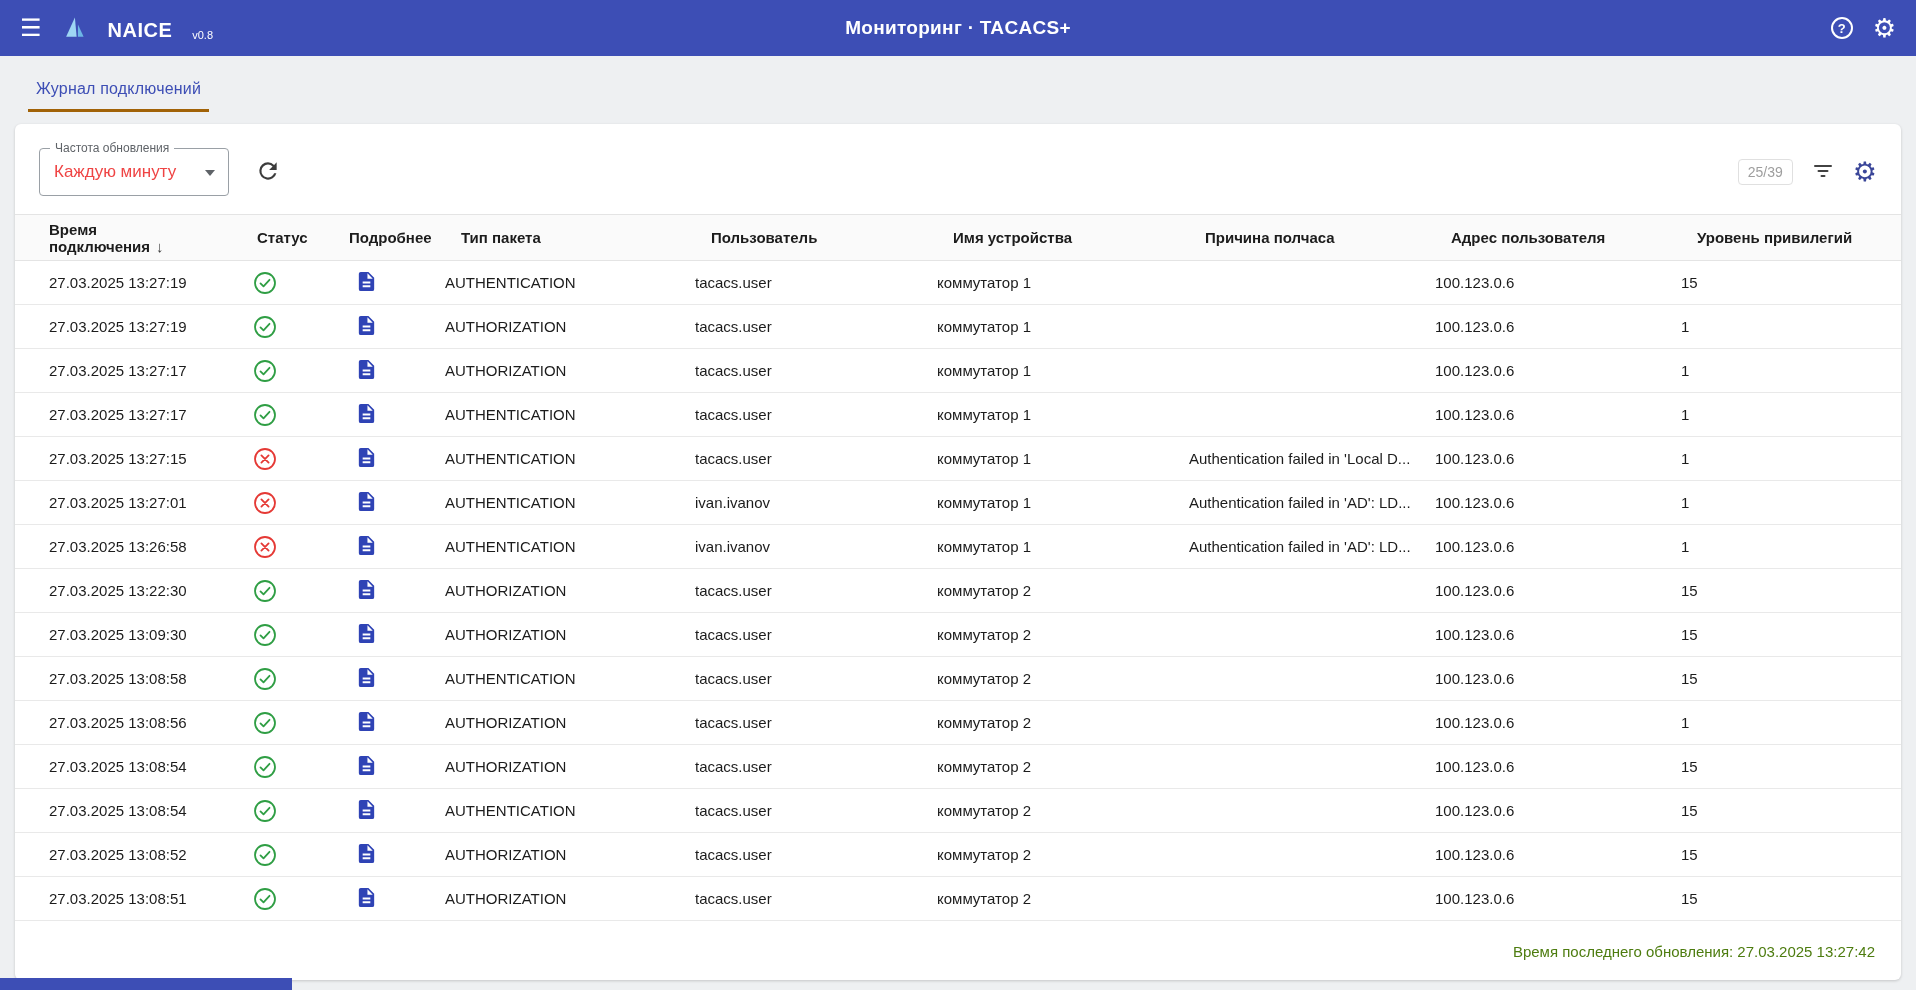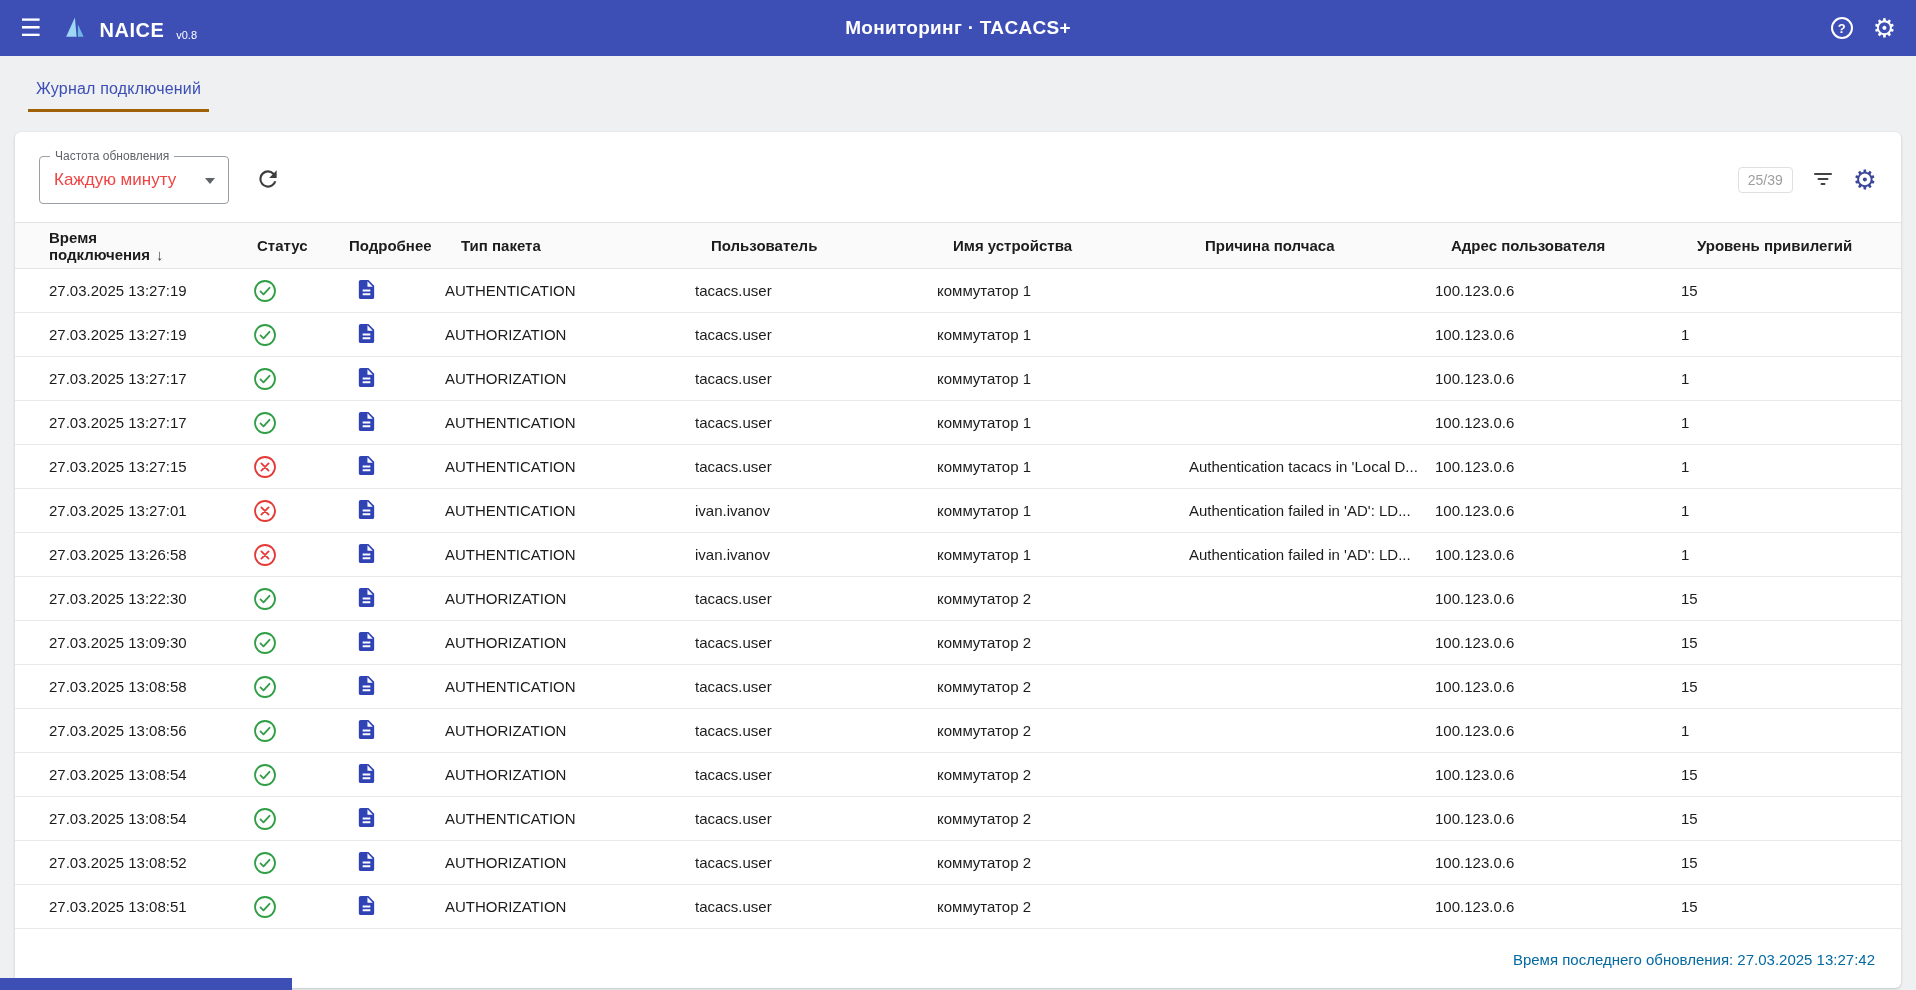--- a/index.html
+++ b/index.html
@@ -10,21 +10,21 @@
     font-family:"Liberation Sans", sans-serif;
     color:#1f1f1f;
   }
 
   
   .app-header {
     height:56px; background:#3d4eb5; color:#fff;
     display:flex; align-items:center; padding:0 20px; position:relative;
   }
   .menu-btn { font-size:24px; line-height:1; cursor:pointer; margin-right:18px; }
-  .logo { display:flex; align-items:flex-end; gap:12px; }
+  .logo { display:flex; align-items:flex-end; gap:20px; }
   .logo svg { display:block; }
   .app-name { font-size:20px; font-weight:700; letter-spacing:.5px; }
   .app-version { font-size:11px; font-weight:400; margin-bottom:1px; }
   .header-title {
     position:absolute; left:50%; transform:translateX(-50%);
     font-size:19px; font-weight:700; letter-spacing:.3px;
   }
   .header-right { margin-left:auto; display:flex; align-items:center; gap:20px; }
   .help-icon {
     width:22px; height:22px; border:2px solid #fff; border-radius:50%;
@@ -36,21 +36,21 @@
   
   .tabbar { padding:14px 28px 0 28px; }
   .tab {
     display:inline-block; padding:10px 8px 11px 8px;
     color:#3d4eb5; font-size:16px; font-weight:500; letter-spacing:.2px;
     border-bottom:3px solid #a16207; cursor:pointer;
   }
 
   
   .card {
-    margin:20px 15px 0 15px; background:#fff; border-radius:6px;
+    margin:12px 15px 0 15px; background:#fff; border-radius:6px;
     box-shadow:0 1px 3px rgba(0,0,0,.18);
     padding-bottom:6px;
   }
 
   
   .toolbar { display:flex; align-items:center; gap:26px; padding:24px 24px 18px 24px; }
   .select-field {
     position:relative; height:48px; min-width:190px;
     border:1px solid #9aa0a6; border-radius:4px; background:#fff;
     display:flex; align-items:center; padding:0 40px 0 14px; cursor:pointer;
@@ -87,21 +87,21 @@
     white-space:nowrap; overflow:hidden; text-overflow:ellipsis;
   }
   th.col-time, td.cell-time { padding-left:34px; }
   .sort-arrow { font-size:15px; color:#424242; margin-left:6px; }
   .status-icon { display:inline-flex; margin-left:12px; vertical-align:middle; }
   .doc-btn { margin-left:22px; }
 
   
   .card-footer {
     text-align:right; padding:22px 26px 14px 26px;
-    font-size:15px; color:#0369a1;
+    font-size:15px; color:#4d7c0f;
   }
 
   .bottom-strip {
     position:fixed; left:0; bottom:0; width:292px; height:12px; background:#3d4eb5;
   }
 </style>
 </head>
 <body>
 
 <header class="app-header">
@@ -304,21 +304,21 @@
         <span>
           <svg width="23" height="23" viewBox="0 0 24 24" fill="#2f43b5">
             <path d="M14 2H6a2 2 0 0 0-2 2v16a2 2 0 0 0 2 2h12a2 2 0 0 0 2-2V8l-6-6zm2 16H8v-2h8v2zm0-4H8v-2h8v2zm-3-5V3.5L18.5 9H13z"></path>
           </svg>
         </span>
       </button>
     </td>
     <td>AUTHENTICATION</td>
     <td>tacacs.user</td>
     <td>коммутатор 1</td>
-    <td>Authentication tacacs in 'Local D...</td>
+    <td>Authentication failed in 'Local D...</td>
     <td>100.123.0.6</td>
     <td>1</td>
   </tr>
         <tr>
     <td class="cell-time">27.03.2025 13:27:01</td>
     <td>
       <span class="status-icon">
               <svg width="24" height="24" viewBox="0 0 24 24">
     <circle cx="12" cy="12" r="10" fill="none" stroke="#e53935" stroke-width="1.8"></circle>
     <path d="M8.4 8.4l7.2 7.2M15.6 8.4l-7.2 7.2" fill="none" stroke="#e53935" stroke-width="1.8" stroke-linecap="round"></path>

